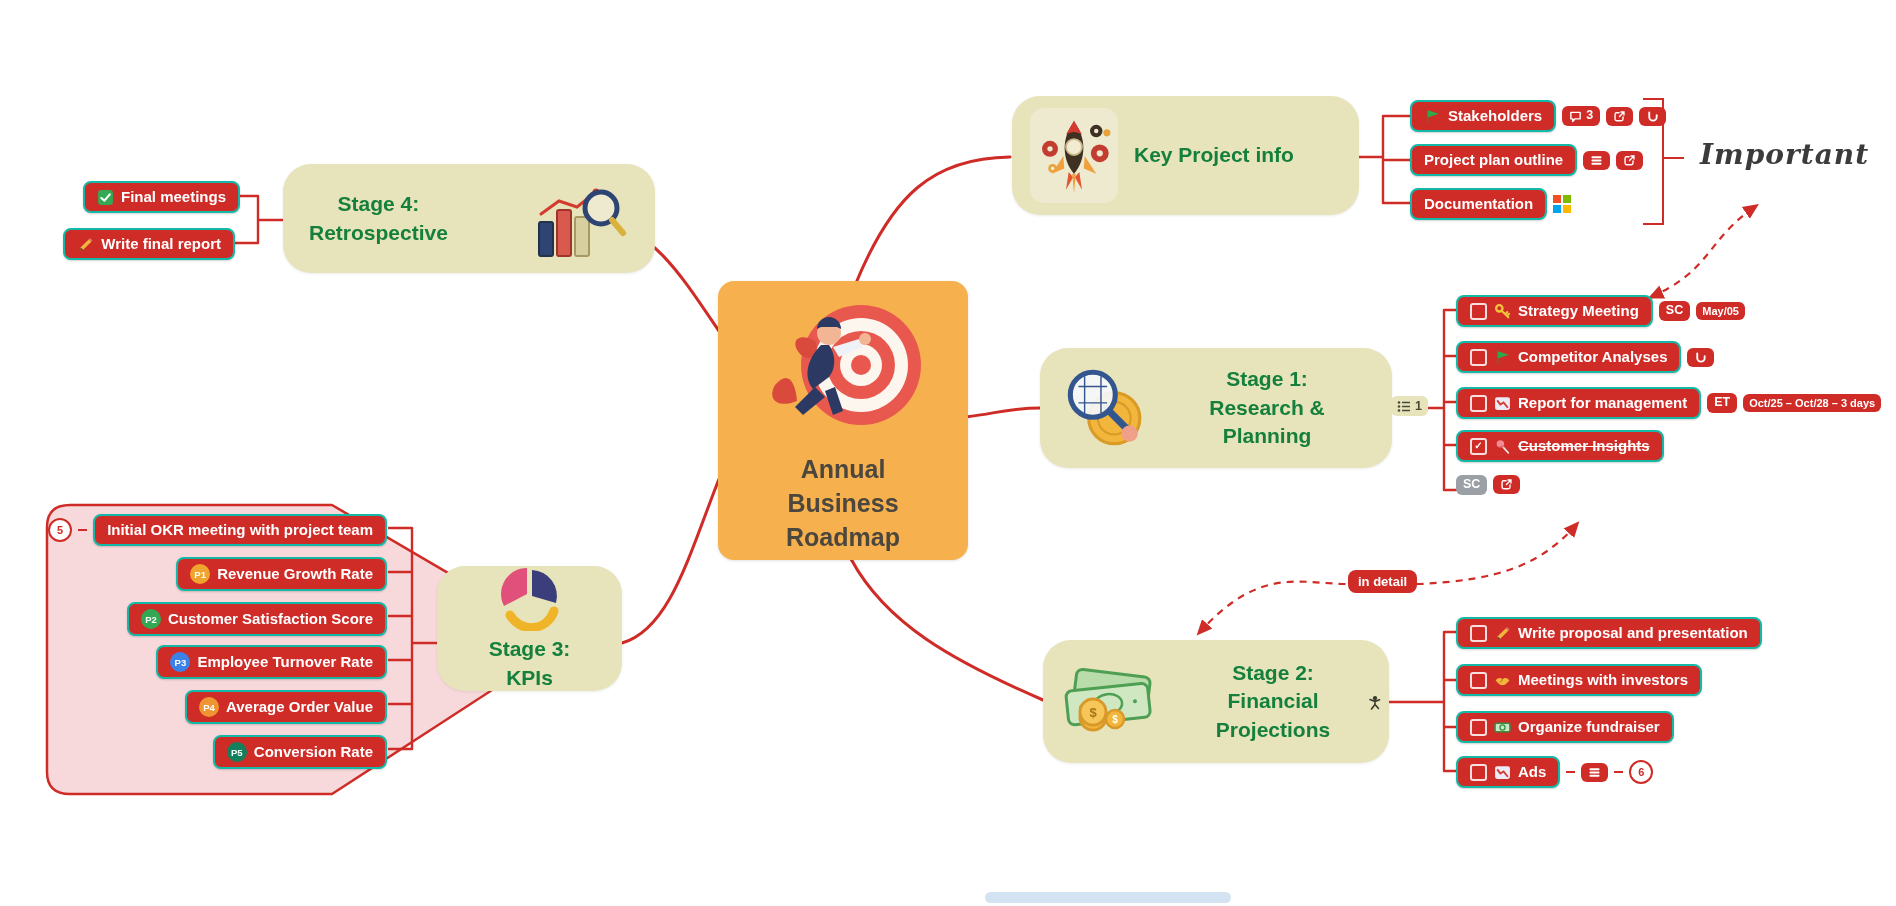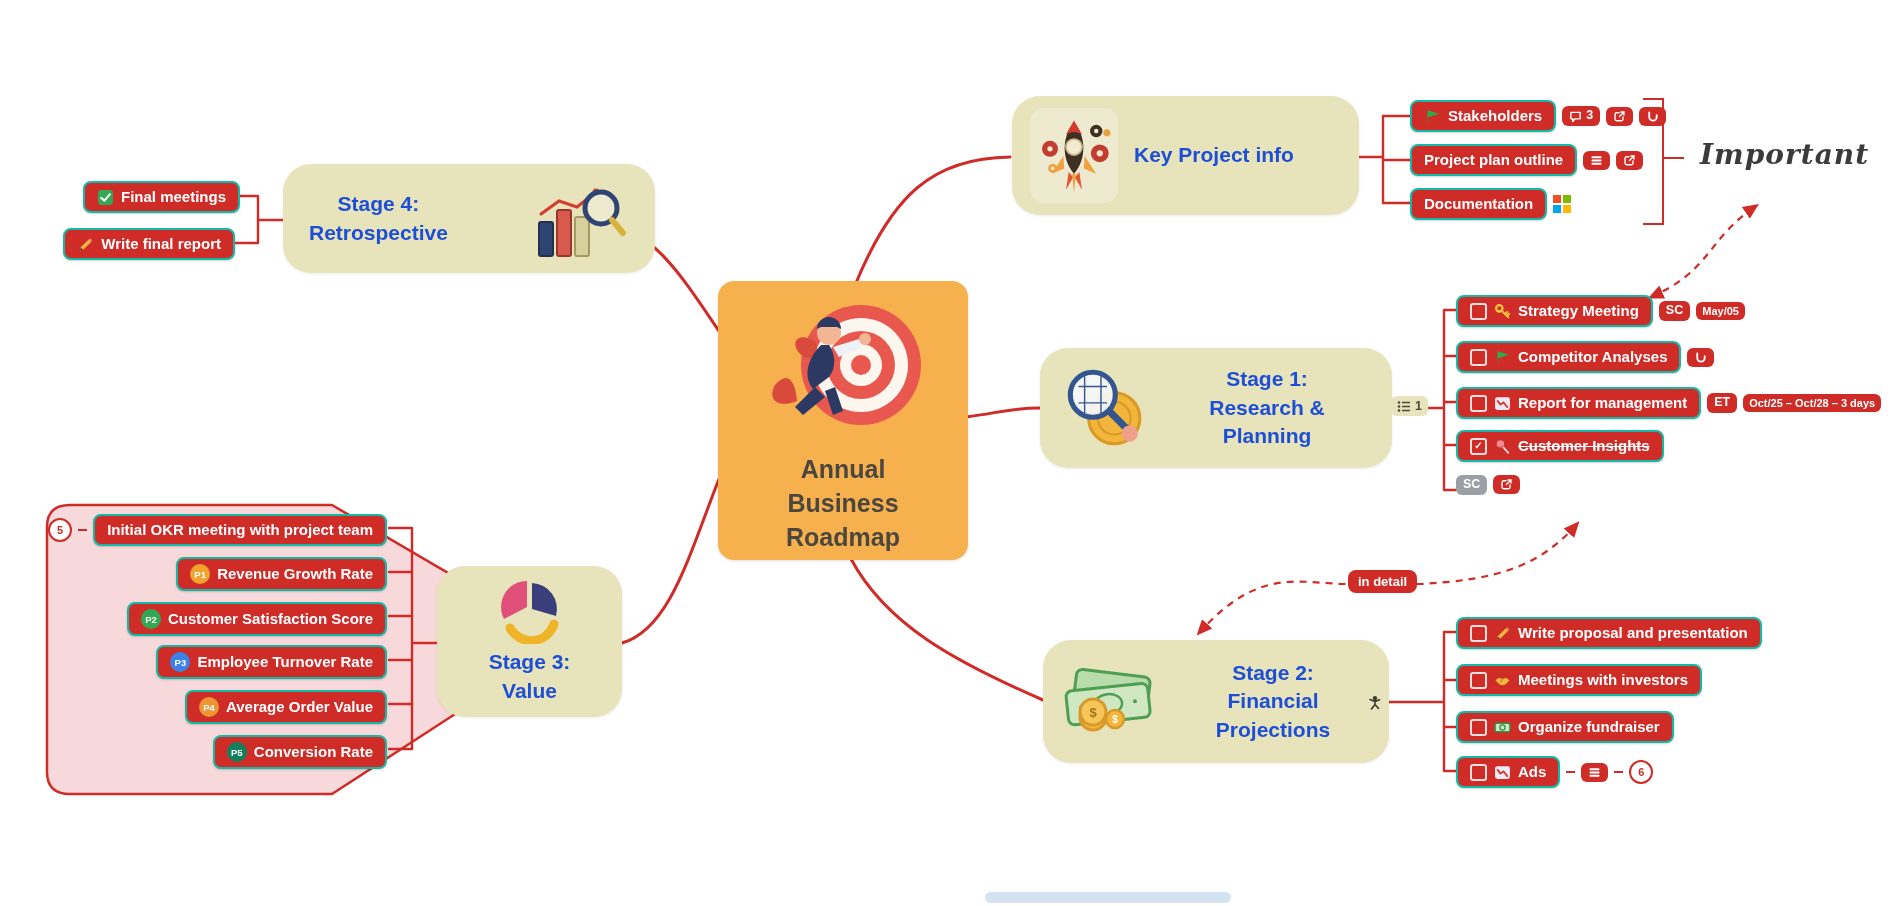--- a/index.html
+++ b/index.html
@@ -28,21 +28,21 @@
   .lnk{width:9px;height:2.5px;background:#cf2b27;flex:none;}
   .pr{width:20px;height:20px;border-radius:50%;color:#fff;font-size:9.5px;font-weight:bold;
       display:inline-flex;align-items:center;justify-content:center;flex:none;}
   .p1{background:#f0a42e;} .p2{background:#33a852;} .p3{background:#3b82e8;}
   .p4{background:#ef9433;} .p5{background:#12805c;}
   .mslogo{display:grid;grid-template-columns:8px 8px;grid-auto-rows:8px;gap:1.5px;flex:none;}
   .mslogo i{display:block;}
   
   .stage{position:absolute;background:#e7e3ba;border-radius:28px;display:flex;align-items:center;
          z-index:2;box-shadow:0 1px 3px rgba(0,0,0,.08);}
-  .stage-txt{color:#1d4ed8;font-size:21px;font-weight:bold;line-height:1.35;text-align:center;}
+  .stage-txt{color:#15803d;font-size:21px;font-weight:bold;line-height:1.35;text-align:center;}
   .stage-txt span{display:block;}
   .iconpad{background:#edead0;border-radius:14px;display:flex;align-items:center;justify-content:center;flex:none;}
   
   .central{position:absolute;left:718px;top:281px;width:250px;height:279px;background:#f6b14e;border-radius:16px;
            z-index:2;display:flex;flex-direction:column;align-items:center;justify-content:flex-start;
            box-shadow:0 1px 3px rgba(0,0,0,.12);}
   .central .stage-txt{font-size:25px;color:#4b463e;margin-top:2px;}
   
   .kbadge{position:absolute;background:#e7e3ba;border-radius:6px;display:flex;align-items:center;gap:4px;
           padding:3px 6px;z-index:2;color:#4a4a3a;font-size:12.5px;font-weight:bold;}
@@ -395,31 +395,31 @@
     <span class="lnk"></span>
     <span class="bdg">
       <svg width="13" height="13" viewBox="0 0 14 14">
           <path d="M2.5 3.5 h9 M2.5 7 h9 M2.5 10.5 h9" stroke="#fff" stroke-width="1.9" stroke-linecap="round"></path>
         </svg>
     </span>
     <span class="lnk"></span>
     <span class="circnum">6</span>
   </div>
 
-  <div class="stage" style="left:437px;top:566px;width:185px;height:151px;flex-direction:column;justify-content:center;gap:4px;">
+  <div class="stage" style="left:437px;top:566px;width:185px;height:125px;flex-direction:column;justify-content:center;gap:4px;">
     <span class="ic" style="width:76px;height:66px;">
       <svg viewBox="0 0 76 66">
         <path d="M40 31 L40 5 A26 26 0 0 1 64 38 Z" fill="#3a3f7c"></path>
         <path d="M35 29 L35 3 A26 26 0 0 0 12 41 Z" fill="#e0507a"></path>
         <path d="M18 50 A24 24 0 0 0 62 46" fill="none" stroke="#f0b429" stroke-width="9" stroke-linecap="round"></path>
       </svg>
     </span>
     <div class="stage-txt">
       <span>Stage 3:</span>
-      <span>Value</span>
+      <span>KPIs</span>
     </div>
   </div>
 
   <div class="row" style="right:1509px;top:514px;">
     <span class="circnum">5</span>
     <span class="lnk"></span>
     <div class="tnode">
       <span class="lbl">Initial OKR meeting with project team</span>
     </div>
   </div>

